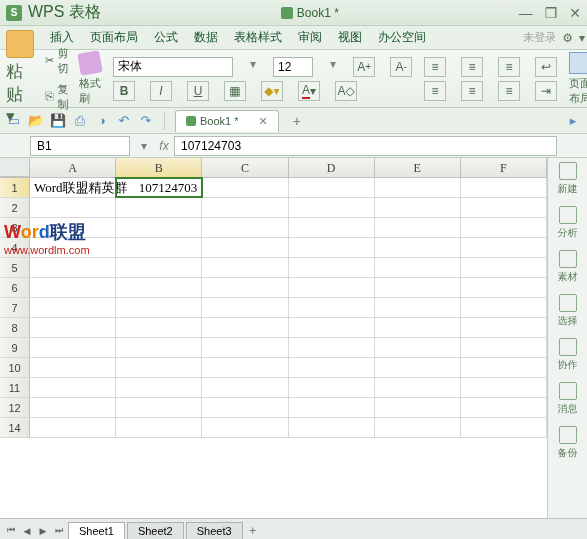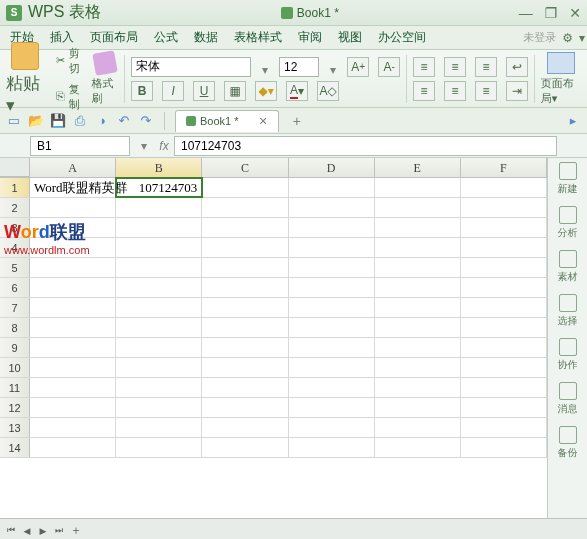--- a/index.html
+++ b/index.html
@@ -21,21 +21,21 @@
 .rb-btn { display: flex; align-items: center; gap: 2px; padding: 2px 4px; color: #4a6a4a; font-size: 11px; cursor: pointer; }
 .rb-icon { width: 16px; height: 16px; display: inline-flex; align-items: center; justify-content: center; }
 .paste-big { display: flex; flex-direction: column; align-items: center; cursor: pointer; }
 .paste-big .icon { width: 28px; height: 28px; background: #f0c060; border: 1px solid #d0a040; border-radius: 3px; }
 .paste-big .lbl { font-size: 17px; color: #4a6a4a; margin-top: 2px; }
 .clip-col { display: flex; flex-direction: column; gap: 2px; margin-left: 4px; }
 .fmt-paint { display: flex; flex-direction: column; align-items: center; cursor: pointer; }
 .fmt-paint .icon { width: 22px; height: 22px; background: #d8a8e0; border-radius: 3px; transform: rotate(-10deg); }
 .fmt-paint .lbl { font-size: 11px; color: #4a6a4a; margin-top: 2px; }
 .font-sec { display: flex; flex-direction: column; gap: 4px; }
-.font-row { display: flex; align-items: flex-end; gap: 9px; }
+.font-row { display: flex; align-items: flex-start; gap: 15px; }
 .font-name { width: 120px; height: 20px; border: 1px solid #a8b8a8; background: #fff; padding: 0 4px; font-size: 12px; }
 .font-size { width: 40px; height: 20px; border: 1px solid #a8b8a8; background: #fff; padding: 0 4px; font-size: 12px; }
 .sq-btn { width: 22px; height: 20px; border: 1px solid #b0c0b0; background: #f0f4f0; display: flex; align-items: center; justify-content: center; font-size: 12px; cursor: pointer; color: #4a6a4a; }
 .merge-big { display: flex; flex-direction: column; align-items: center; cursor: pointer; }
 .merge-big .icon { width: 28px; height: 22px; border: 1px solid #7aa0d0; background: #d0e0f0; }
 .merge-big .lbl { font-size: 11px; color: #4a6a4a; margin-top: 2px; }
 .qat { height: 26px; background: #e8f0e8; border-bottom: 1px solid #c0d0c0; display: flex; align-items: center; padding: 0 6px; gap: 6px; }
 .qat .qbtn { width: 16px; height: 16px; cursor: pointer; display: flex; align-items: center; justify-content: center; color: #5a8aca; font-size: 13px; }
 .qat .divider { width: 1px; height: 18px; background: #c0d0c0; margin: 0 4px; }
 .qat .tab { display: flex; align-items: center; height: 22px; padding: 0 10px; background: #fff; border: 1px solid #b0c0b0; border-bottom: none; border-radius: 3px 3px 0 0; font-size: 11px; color: #406040; position: relative; }
@@ -307,29 +307,20 @@
         <div class="row">
           <div class="row-h">12</div>
           <div class="cell"></div>
           <div class="cell"></div>
           <div class="cell"></div>
           <div class="cell"></div>
           <div class="cell"></div>
           <div class="cell"></div>
         </div>
         <div class="row">
-          <div class="row-h">13</div>
-          <div class="cell"></div>
-          <div class="cell"></div>
-          <div class="cell"></div>
-          <div class="cell"></div>
-          <div class="cell"></div>
-          <div class="cell"></div>
-        </div>
-        <div class="row">
           <div class="row-h">14</div>
           <div class="cell"></div>
           <div class="cell"></div>
           <div class="cell"></div>
           <div class="cell"></div>
           <div class="cell"></div>
           <div class="cell"></div>
         </div>
       </div>
     <div class="watermark">
@@ -369,15 +360,20 @@
     </div>
 </div>
 
 <div class="sheet-tabs">
   <div class="nav">
     <span>⏮</span>
     <span>◀</span>
     <span>▶</span>
     <span>⏭</span>
   </div>
+  <div id="sheet-tabs-inner" style="display:flex">
+      <div class="stab">Sheet1</div>
+      <div class="stab inactive">Sheet2</div>
+      <div class="stab inactive">Sheet3</div>
+    </div>
   <div class="add">＋</div>
   <div style="flex:1"></div>
 </div>
 
 </body></html>

